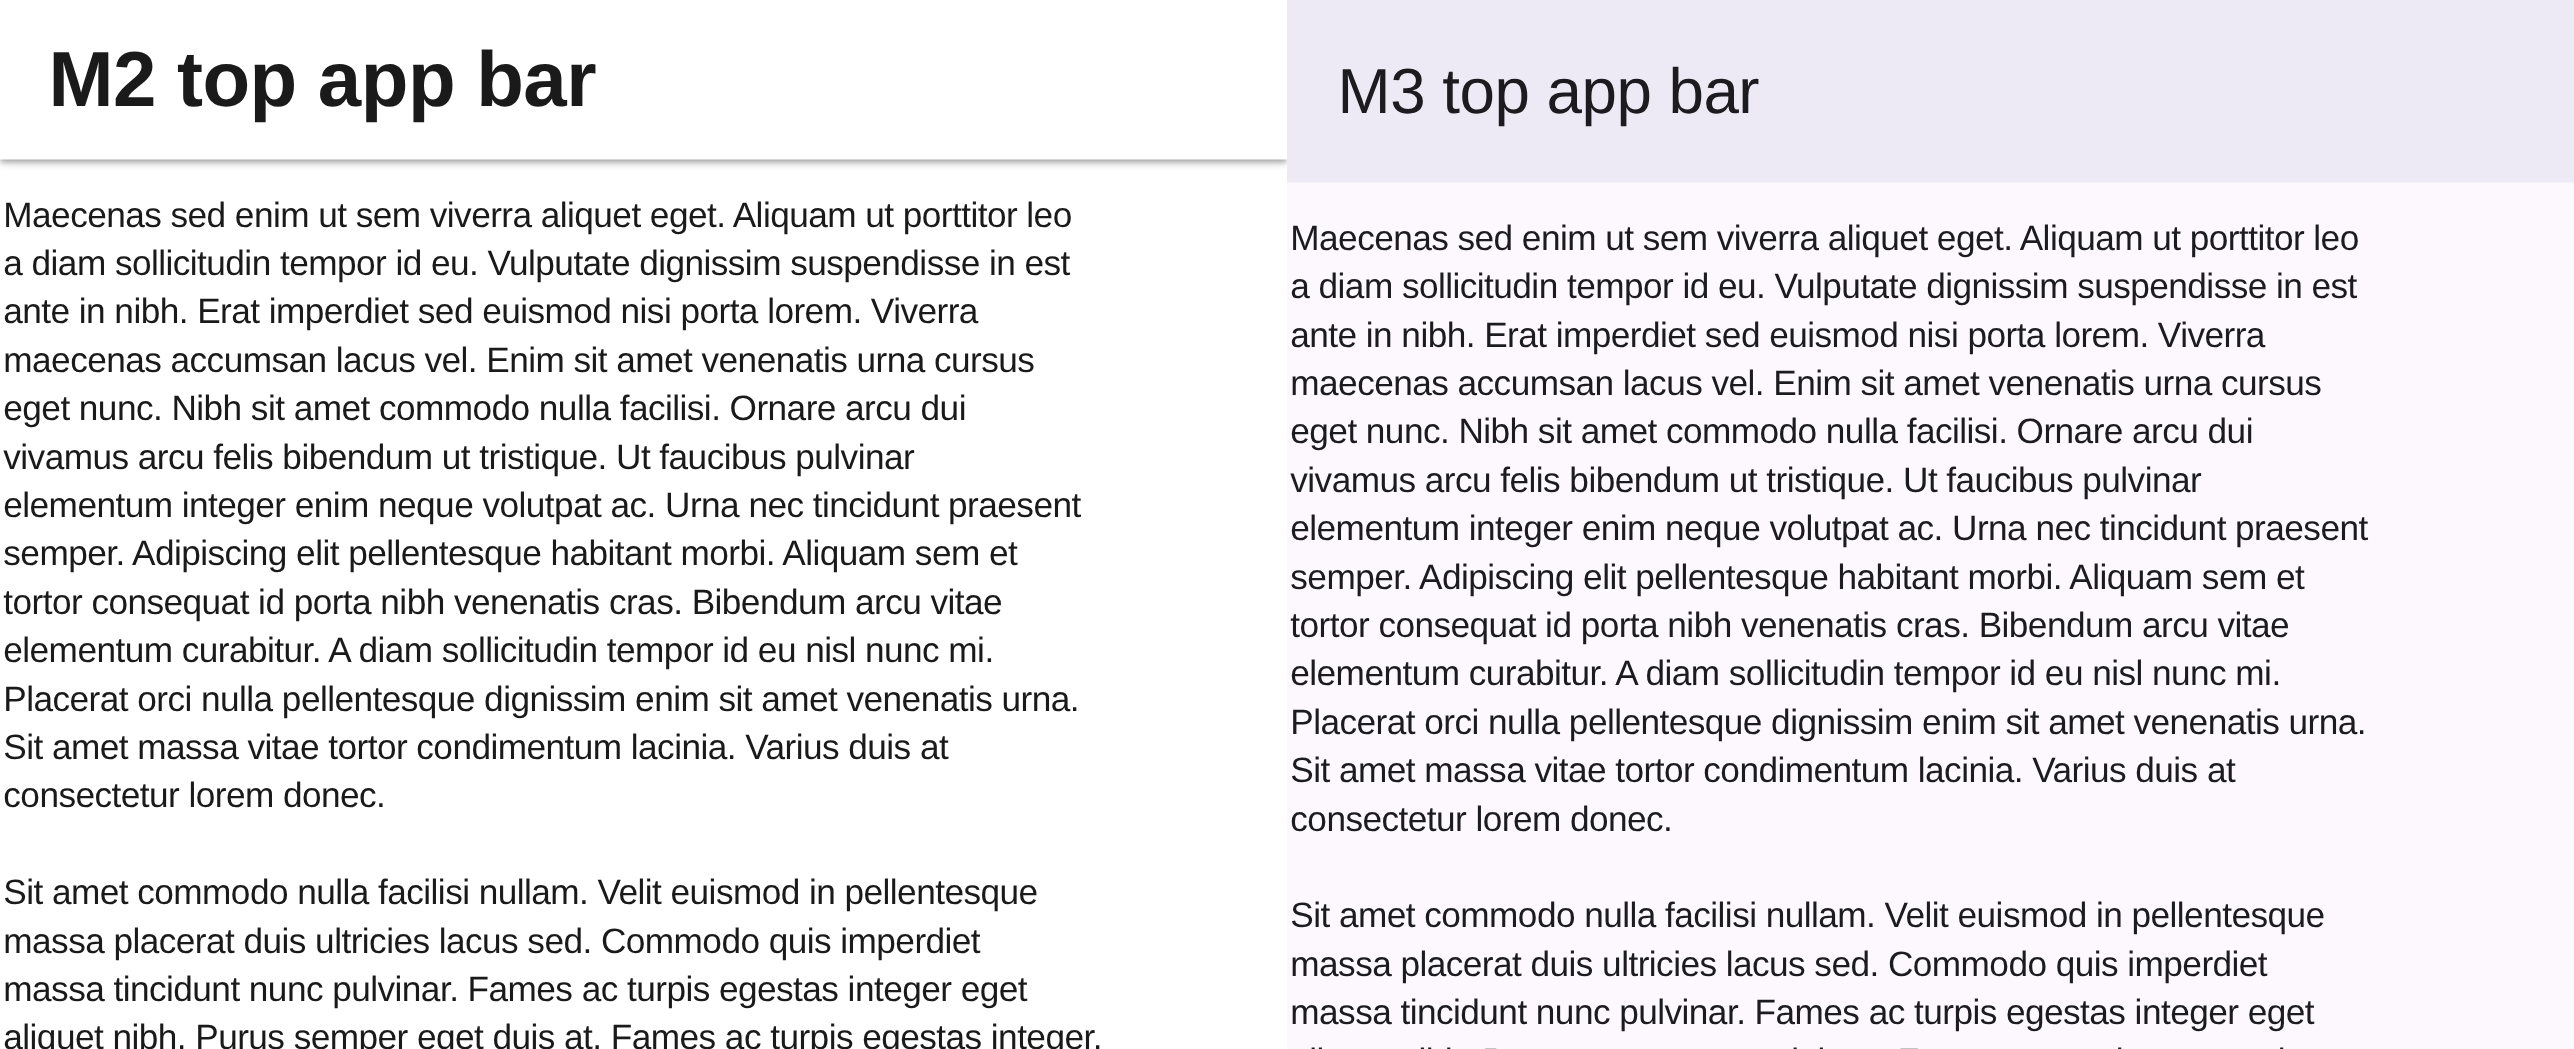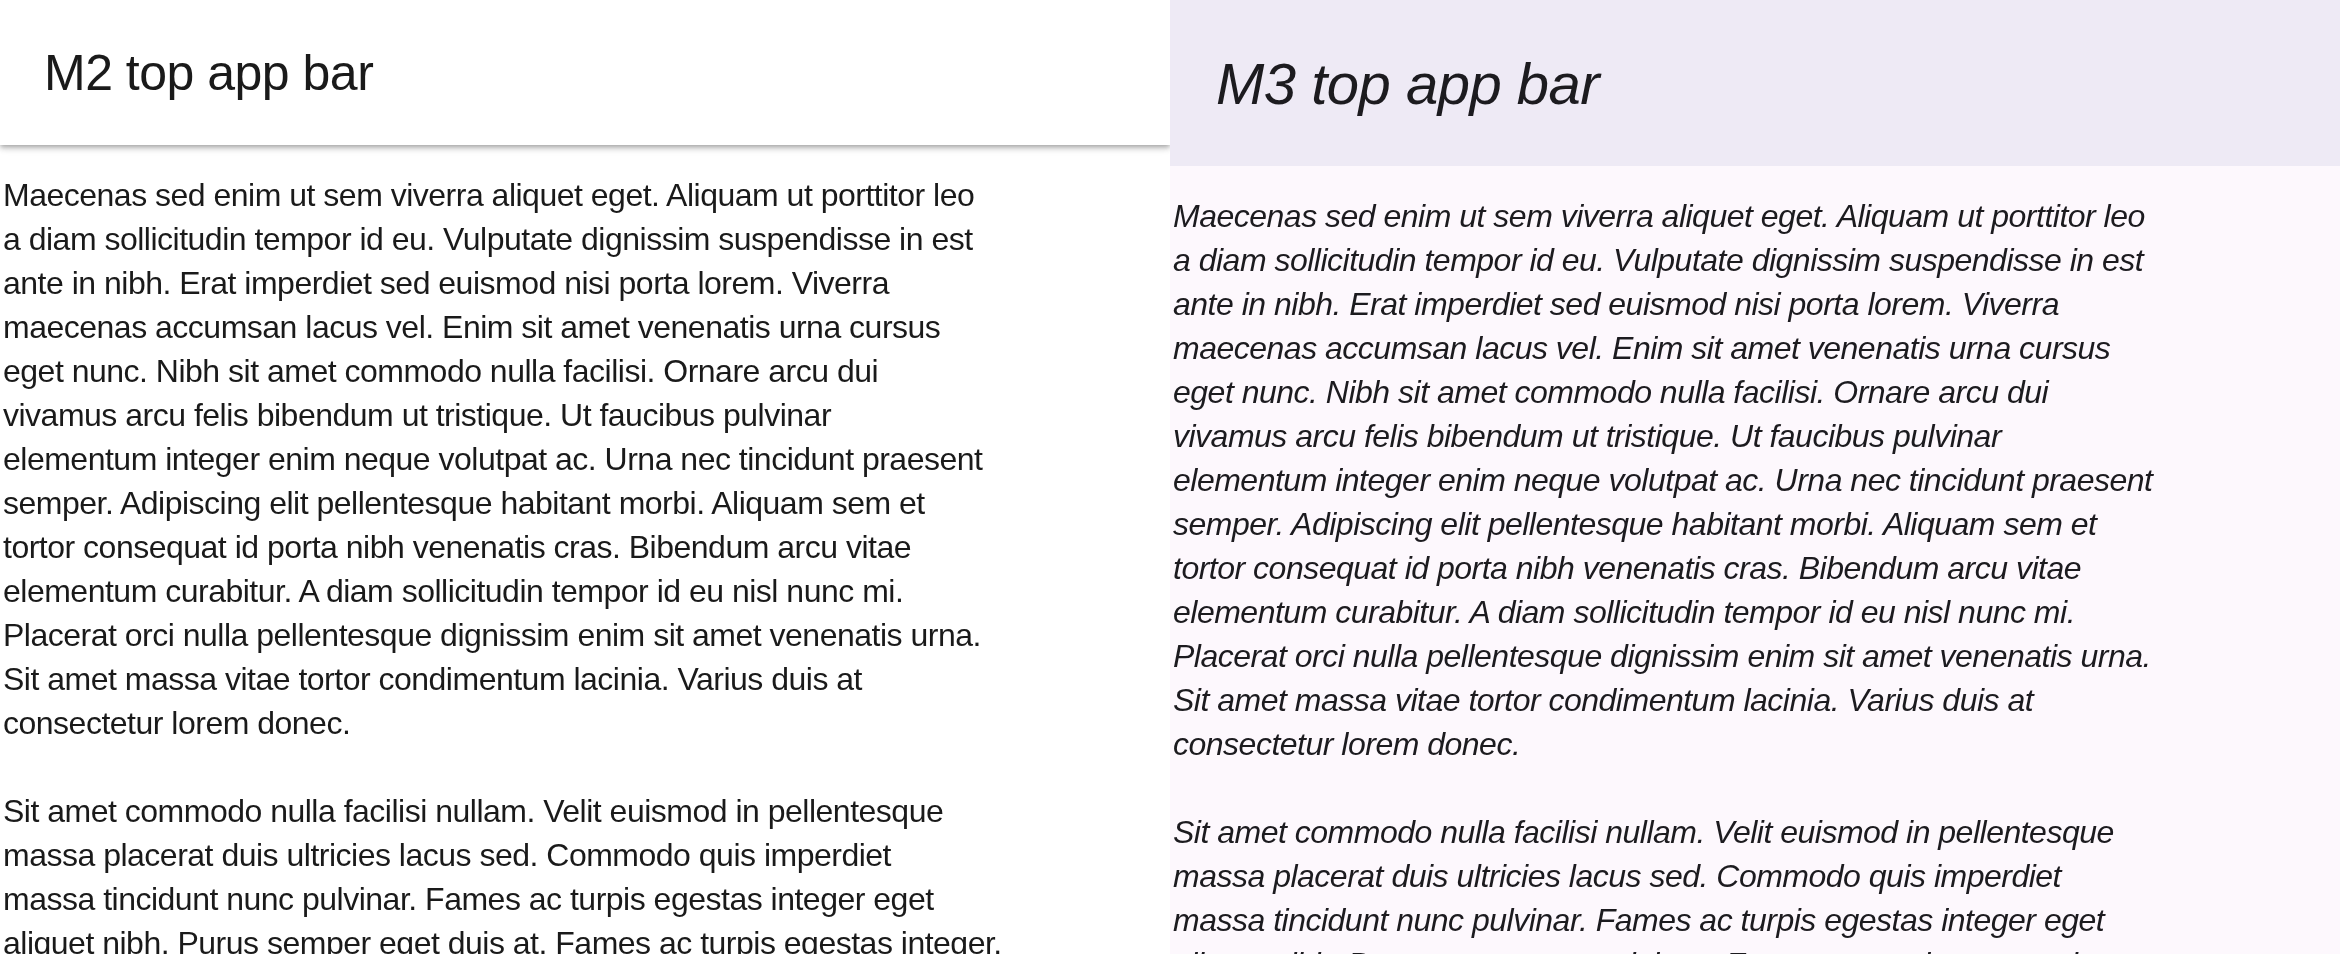--- a/index.html
+++ b/index.html
@@ -4,37 +4,37 @@
 <style>
   * { margin: 0; padding: 0; box-sizing: border-box; }
   html, body { background: #ffffff; }
   .screen {
     width: 2340px; height: 954px;
     display: flex; overflow: hidden;
     font-family: "Liberation Sans", "DejaVu Sans", sans-serif;
   }
   .panel { width: 1170px; height: 954px; overflow: hidden; position: relative; }
   .panel-m2 { background: var(--m2-body-bg); }
-  .panel-m3 { background: var(--m3-body-bg); font-style: italic; }
+  .panel-m3 { background: var(--m3-body-bg); }
 
   .appbar { display: flex; align-items: center; position: relative; z-index: 2; }
   .panel-m2 .appbar {
     height: 145px; padding-left: 44px;
     background: var(--m2-app-bar-bg);
     box-shadow: 0 2px 4px -1px rgba(0,0,0,0.20),
                 0 4px 5px 0 rgba(0,0,0,0.14),
                 0 1px 10px 0 rgba(0,0,0,0.12);
   }
   .panel-m3 .appbar {
     height: 166px; padding-left: 46px;
     background: var(--m3-app-bar-bg);
   }
   .appbar-title { font-family: inherit; }
   .panel-m2 .appbar-title {
-    font-size: 50px; font-weight: 400; letter-spacing: -0.5px;
+    font-size: 71px; font-weight: 700; letter-spacing: -0.5px;
     color: var(--m2-text);
   }
   .panel-m3 .appbar-title {
     font-size: 58px; font-weight: 400; letter-spacing: -0.5px;
     color: var(--m3-text);
   }
 
   .content {
     position: relative; z-index: 1;
     padding: 28px 0 0 3px;

